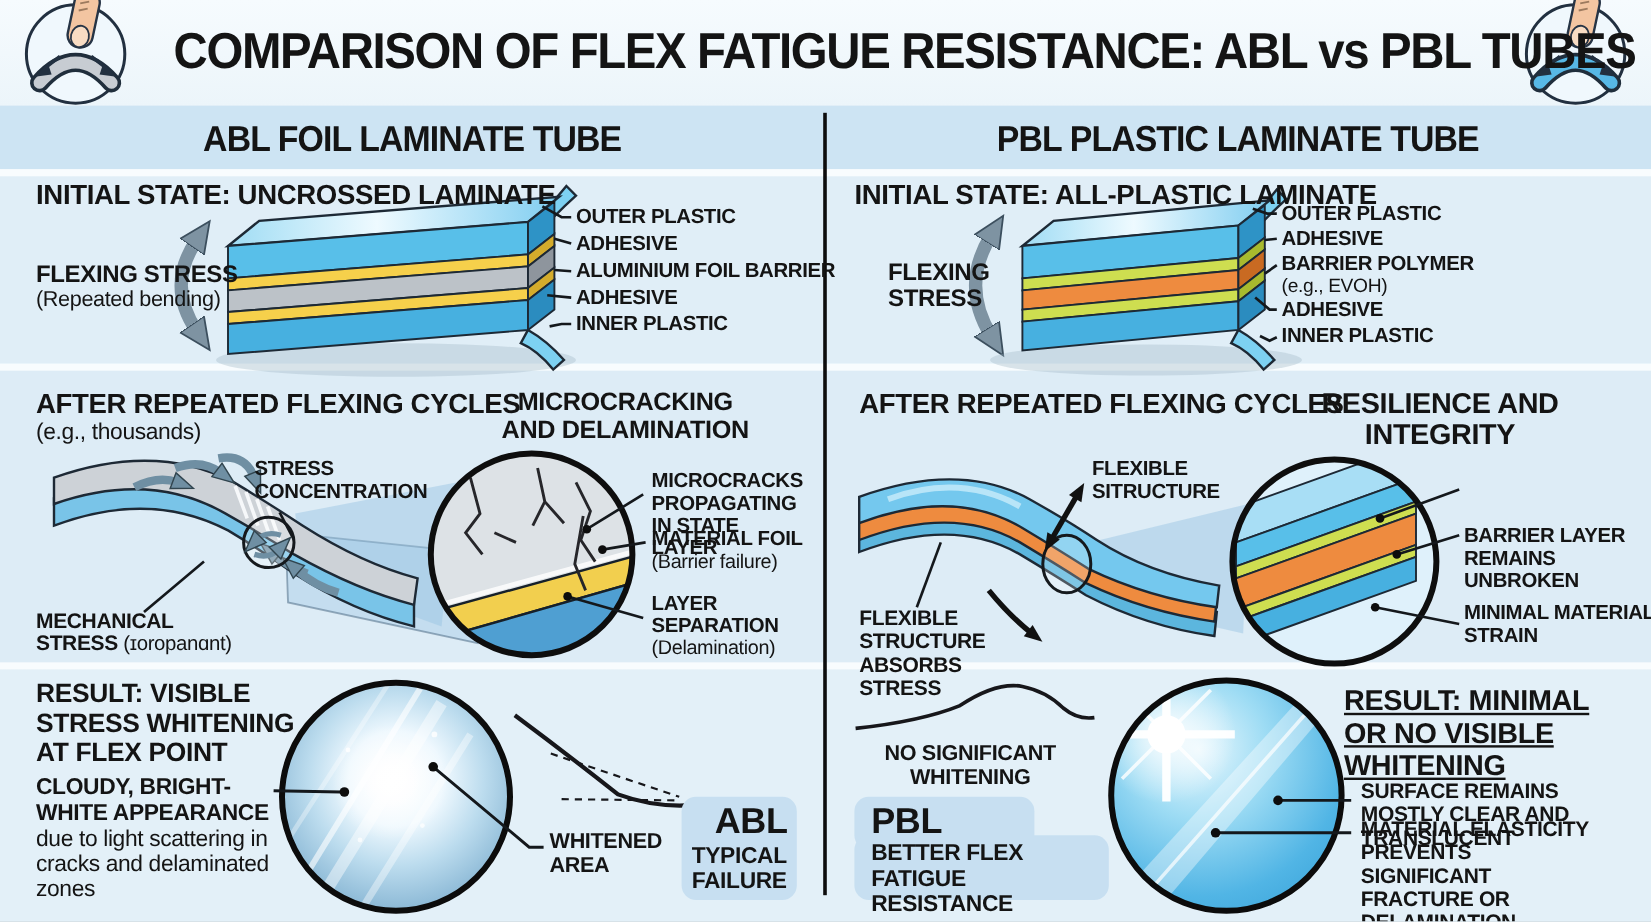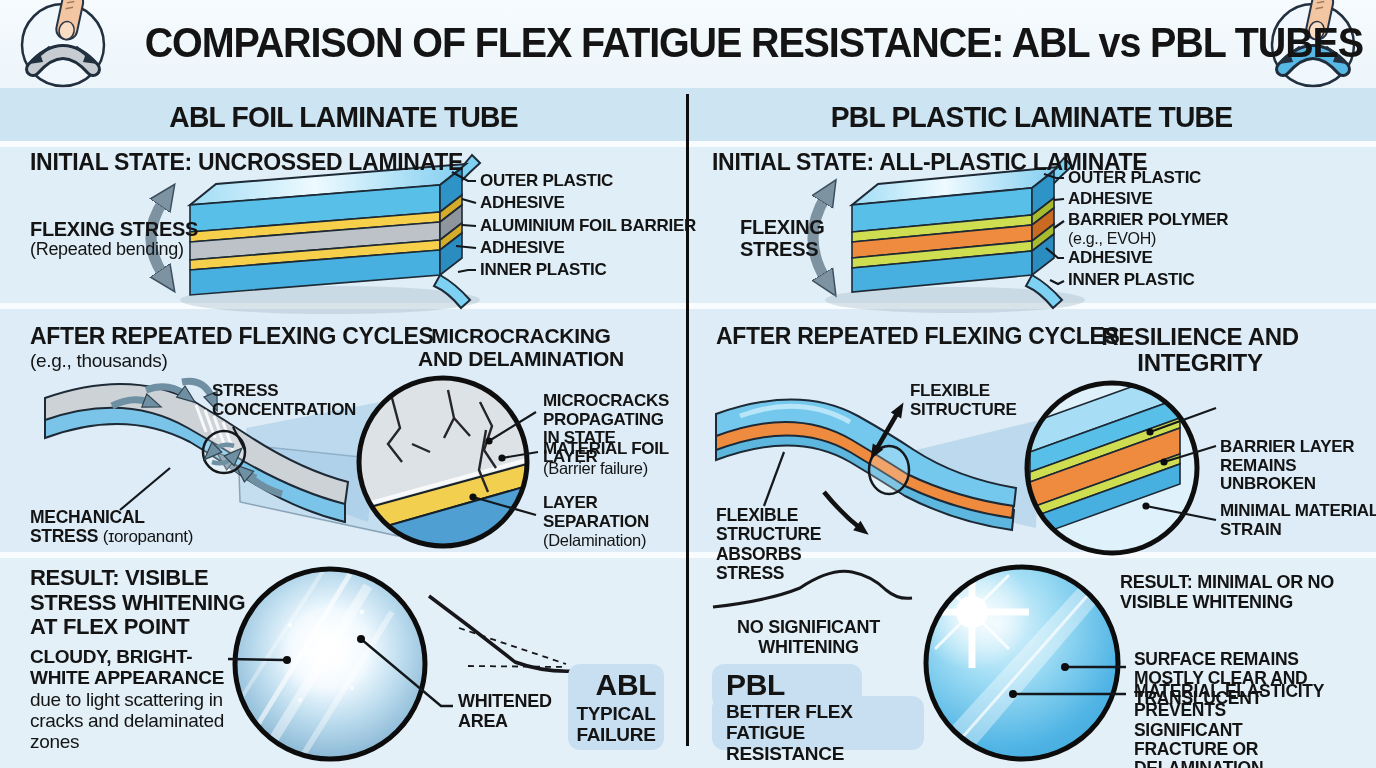--- a/index.html
+++ b/index.html
@@ -353,17 +353,17 @@
   <div class="badge" style="left:568px;top:664px;width:96px;height:86px;">
     <div class="txt ctr" style="left:0;top:4px;width:96px;font-size:30px;font-weight:800;position:absolute;padding-left:10px;">ABL</div>
     <div class="txt ctr" style="left:4px;top:40px;width:88px;font-size:19px;position:absolute;">TYPICAL FAILURE</div>
   </div>
 
   <div class="txt ctr" style="left:726px;top:618px;width:165px;font-size:18px;">NO SIGNIFICANT WHITENING</div>
   <div class="badge" style="left:712px;top:664px;width:150px;height:44px;"></div>
   <div class="badge" style="left:712px;top:696px;width:212px;height:54px;"></div>
   <div class="txt" style="left:726px;top:668px;font-size:30px;font-weight:800;">PBL</div>
   <div class="txt" style="left:726px;top:702px;width:195px;font-size:19px;">BETTER FLEX FATIGUE RESISTANCE</div>
-  <div class="txt" style="left:1120px;top:572px;width:235px;font-size:18px;line-height:1.12;">RESULT: MINIMAL OR NO VISIBLE WHITENING</div>
+  <div class="txt" style="left:1120px;top:572px;width:235px;font-size:24px;line-height:1.12;text-decoration:underline;">RESULT: MINIMAL OR NO VISIBLE WHITENING</div>
   <div class="txt" style="left:1134px;top:650px;width:225px;font-size:17.5px;">SURFACE REMAINS MOSTLY CLEAR AND TRANSLUCENT</div>
   <div class="txt" style="left:1134px;top:682px;width:200px;font-size:17.5px;">MATERIAL ELASTICITY PREVENTS SIGNIFICANT FRACTURE OR DELAMINATION</div>
 
 </div>
 
 </body></html>

